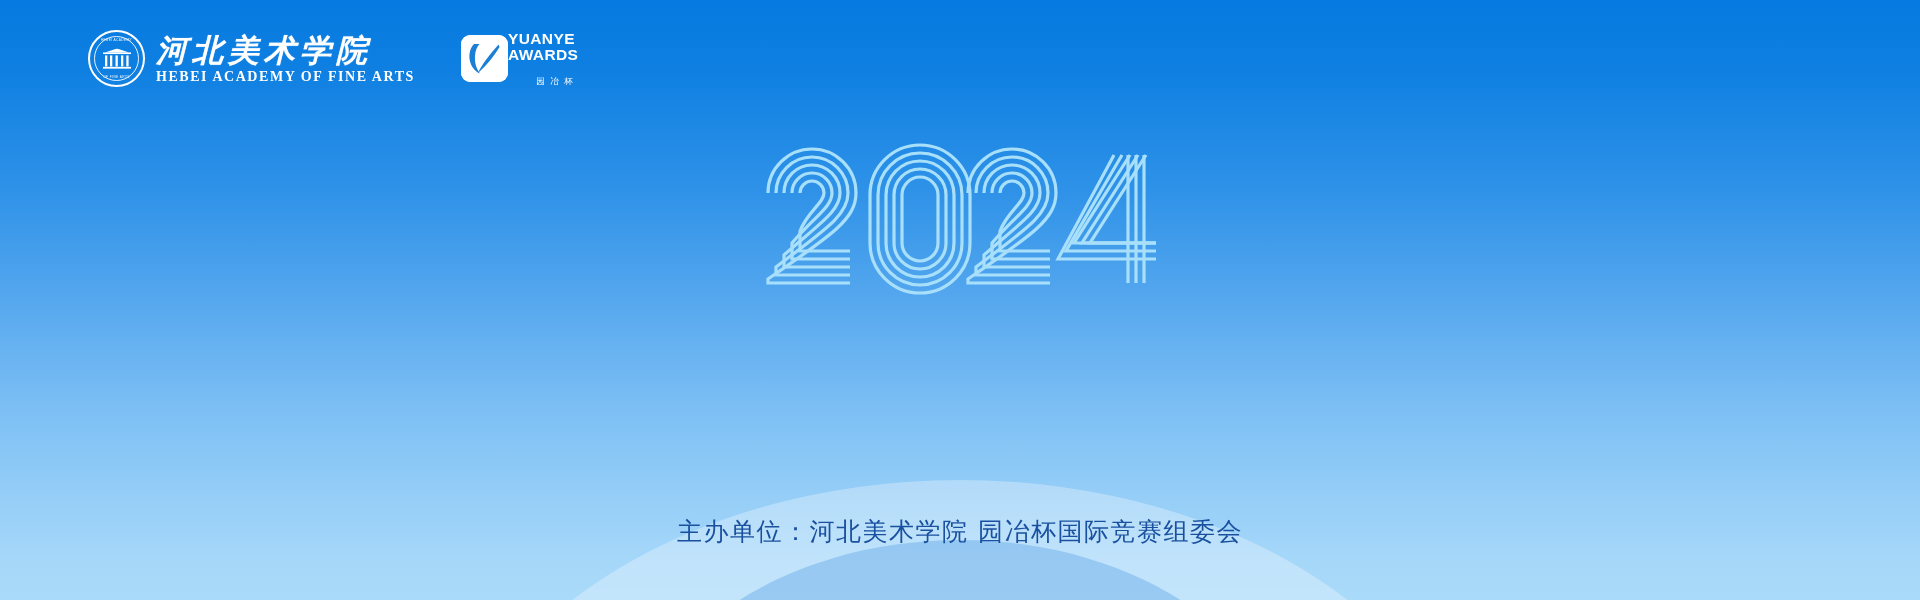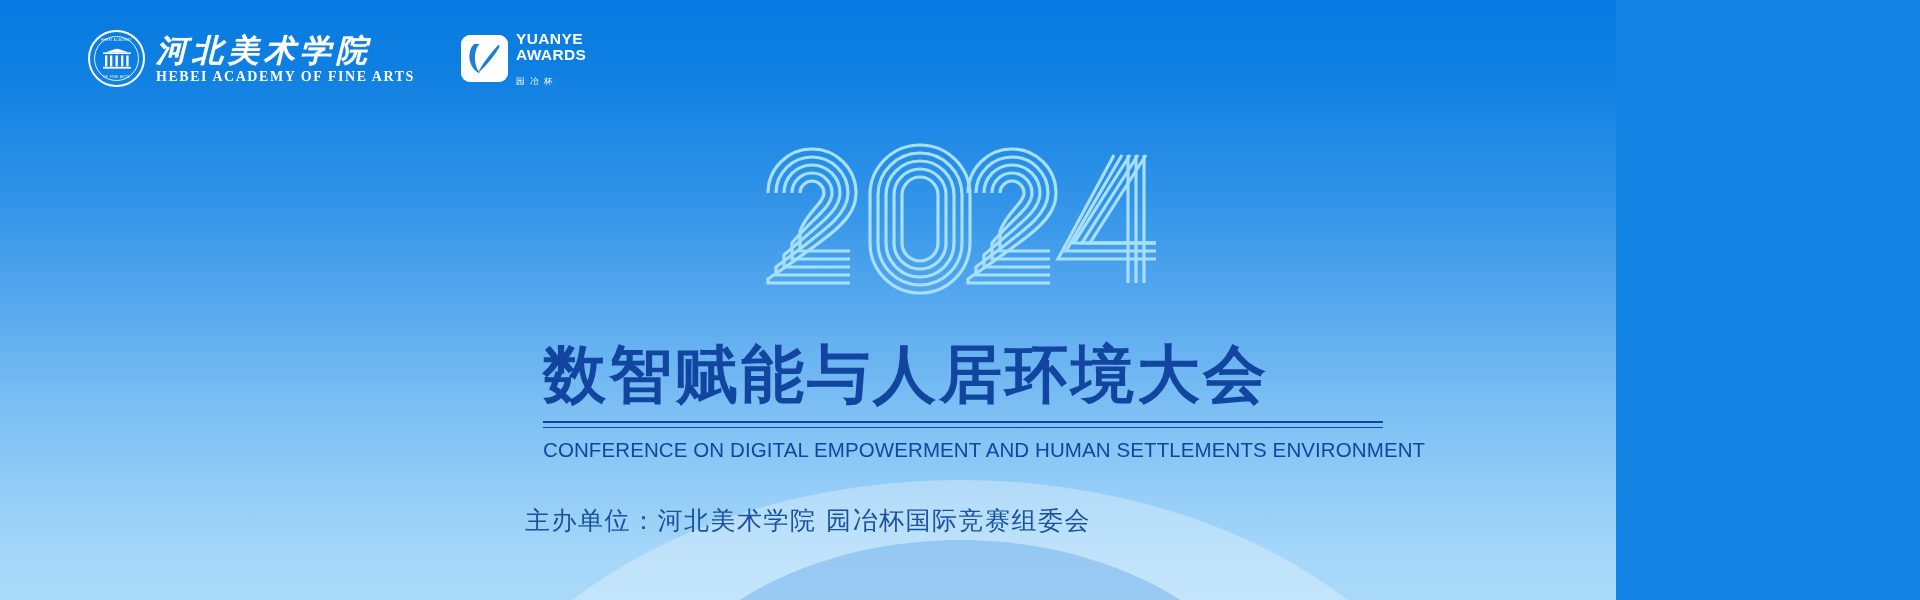--- a/index.html
+++ b/index.html
@@ -6,21 +6,21 @@
   * { margin:0; padding:0; box-sizing:border-box; }
   html, body { width:1920px; height:600px; overflow:hidden; }
   body {
     font-family:"Liberation Sans", sans-serif;
     background:#1484e4;
   }
 
   
   .banner {
     position:relative;
-    width:1616px; height:600px;
+    width:1920px; height:600px;
     overflow:hidden;
     background:linear-gradient(180deg,
       #067ae0   0%,
       #0f80e2  12%,
       #2f92e8  32%,
       #5aaaef  52%,
       #7cbff4  68%,
       #94cdf7  82%,
       #a5d7f9  93%,
       #aadaf9 100%);
@@ -88,38 +88,39 @@
     white-space:nowrap;
     text-shadow:0 0 1px rgba(255,255,255,.6);
   }
   .hafa-en {
     font-family:"Liberation Serif", serif;
     font-size:14px; font-weight:700;
     color:#ffffff; letter-spacing:1.55px;
     white-space:nowrap; line-height:1;
   }
 
-  .logo-yuanye { display:flex; align-items:center; gap:8px; }
+  .logo-yuanye { display:flex; align-items:center; }
   .yy-mark {
     width:47px; height:47px; flex:0 0 47px;
     border-radius:9px;
     background:#ffffff;
     position:relative;
     overflow:hidden;
   }
   .yy-text { display:flex; flex-direction:column; line-height:1; }
   .yy-l1, .yy-l2 {
     font-size:15.5px; font-weight:700; color:#ffffff;
     letter-spacing:.4px; white-space:nowrap;
   }
   .yy-l2 { margin-top:0; }
   .yy-l3 {
     margin-top:15px;
     font-size:8.5px; color:#ffffff; letter-spacing:5.5px;
     white-space:nowrap;
+    text-align:right;
   }
 
   
   .year-wrap {
     position:absolute;
     left:762px; top:143px;
     width:402px; height:152px;
     z-index:5;
   }
   .year-wrap svg { display:block; width:402px; height:152px; }
@@ -152,21 +153,21 @@
     font-size:20.5px; font-weight:400;
     color:#12459f;
     letter-spacing:.1px;
     white-space:nowrap;
     line-height:1.1;
   }
 
   
   .organizer {
     position:absolute;
-    left:0; right:0; top:504px;
+    left:0; right:0; top:515px;
     text-align:center;
     z-index:6;
     font-family:"DejaVu Sans", sans-serif;
     font-size:25px; font-weight:400;
     color:#19509f;
     letter-spacing:1.5px;
     white-space:nowrap;
   }
 </style>
 </head>
@@ -255,24 +256,16 @@
         </g>
       <g transform="translate(212,12)">
           <use href="#dig2"></use>
         </g>
       <g transform="translate(308,12)">
           <use href="#dig4"></use>
         </g>
     </svg>
   </div>
 
-  <div class="headline">
-    <div class="title-cn">数智赋能与人居环境大会</div>
-    <div class="rule">
-      <div class="r1"></div>
-      <div class="r2"></div>
-    </div>
-    <div class="title-en">CONFERENCE ON DIGITAL EMPOWERMENT AND HUMAN SETTLEMENTS ENVIRONMENT</div>
-  </div>
 
   <div class="organizer">主办单位：河北美术学院  园冶杯国际竞赛组委会</div>
 
 </div>
 
 </body></html>

